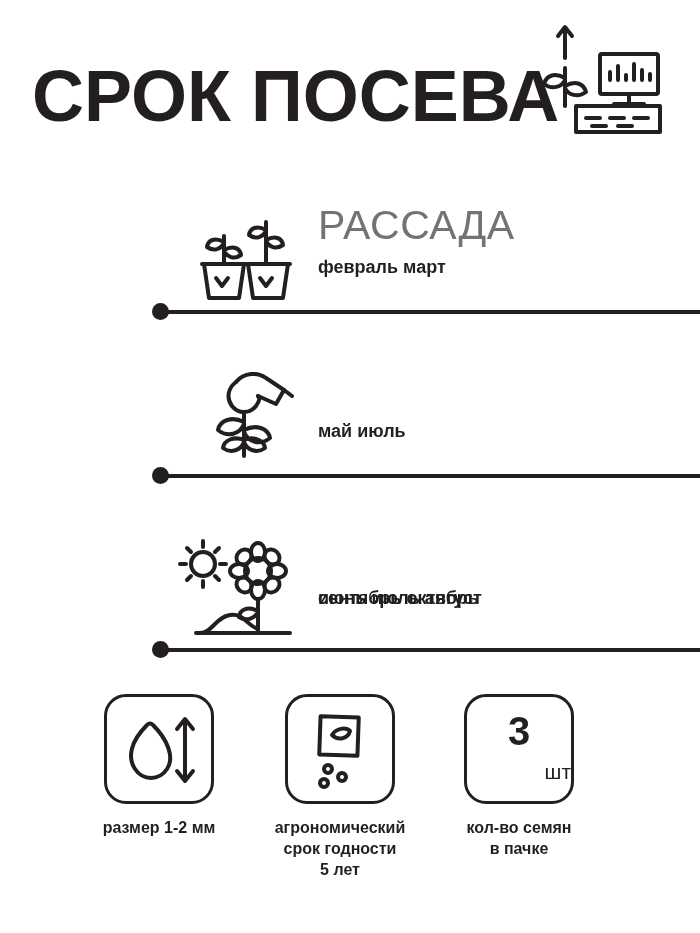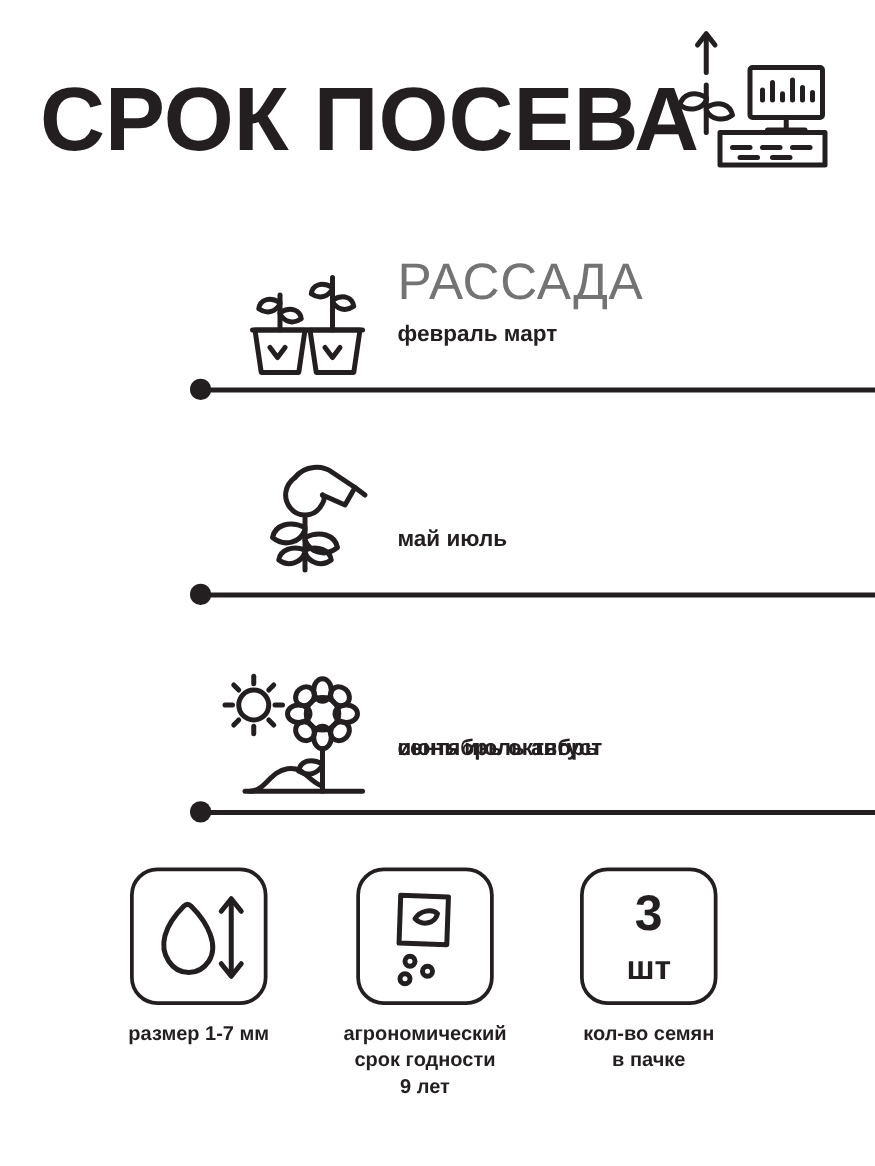--- a/index.html
+++ b/index.html
@@ -149,23 +149,23 @@
     text-align: center;
     font-size: 40px;
     font-weight: bold;
     color: #231f20;
     line-height: 1;
   }
   .count-unit {
     position: absolute;
     left: 0; right: 0;
     top: 64px;
-    text-align: center;
-    font-size: 27px;
-    font-weight: bold;
+    text-align: right;
+    font-size: 21px;
+    font-weight: normal;
     color: #231f20;
     line-height: 1;
   }
   svg { display: block; }
 </style>
 </head>
 <body>
 
 <div class="header">
   <div class="title">СРОК ПОСЕВА</div>
@@ -297,36 +297,36 @@
   <div class="card" id="card-size">
     <div>
       <svg width="104" height="104" viewBox="0 0 104 104" fill="none" stroke="#231f20" stroke-width="4" stroke-linecap="round" stroke-linejoin="round">
         <path d="M40 28 C 24 44, 20 60, 28 72 C 36 84, 52 84, 60 72 C 68 60, 60 42, 46 28 C 44 26, 42 26, 40 28 Z"></path>
         <line x1="78" y1="24" x2="78" y2="82"></line>
         <polyline points="70,32 78,22 86,32"></polyline>
         <polyline points="70,74 78,84 86,74"></polyline>
       </svg>
     </div>
   </div>
-  <div class="card-caption" id="cap-size">размер 1-7 мм</div>
+  <div class="card-caption" id="cap-size">размер 1-2 мм</div>
 
   <div class="card" id="card-shelf">
     <div>
       <svg width="104" height="104" viewBox="0 0 104 104" fill="none" stroke="#231f20" stroke-width="4" stroke-linecap="round" stroke-linejoin="round">
         <path d="M30 22 L68 18 L72 56 L34 60 Z" transform="rotate(8 51 39)"></path>
         <path d="M44 38 C 48 31, 58 30, 62 34 C 60 42, 50 44, 44 38 Z"></path>
         <circle cx="40" cy="72" r="4"></circle>
         <circle cx="54" cy="80" r="4"></circle>
         <circle cx="36" cy="86" r="4"></circle>
       </svg>
     </div>
   </div>
   <div class="card-caption" id="cap-shelf">агрономический
 срок годности
-9 лет</div>
+5 лет</div>
 
   <div class="card" id="card-count">
     <div class="count-number">3</div>
     <div class="count-unit">шт</div>
   </div>
   <div class="card-caption" id="cap-count">кол-во семян
 в пачке</div>
 
 </div>
 

